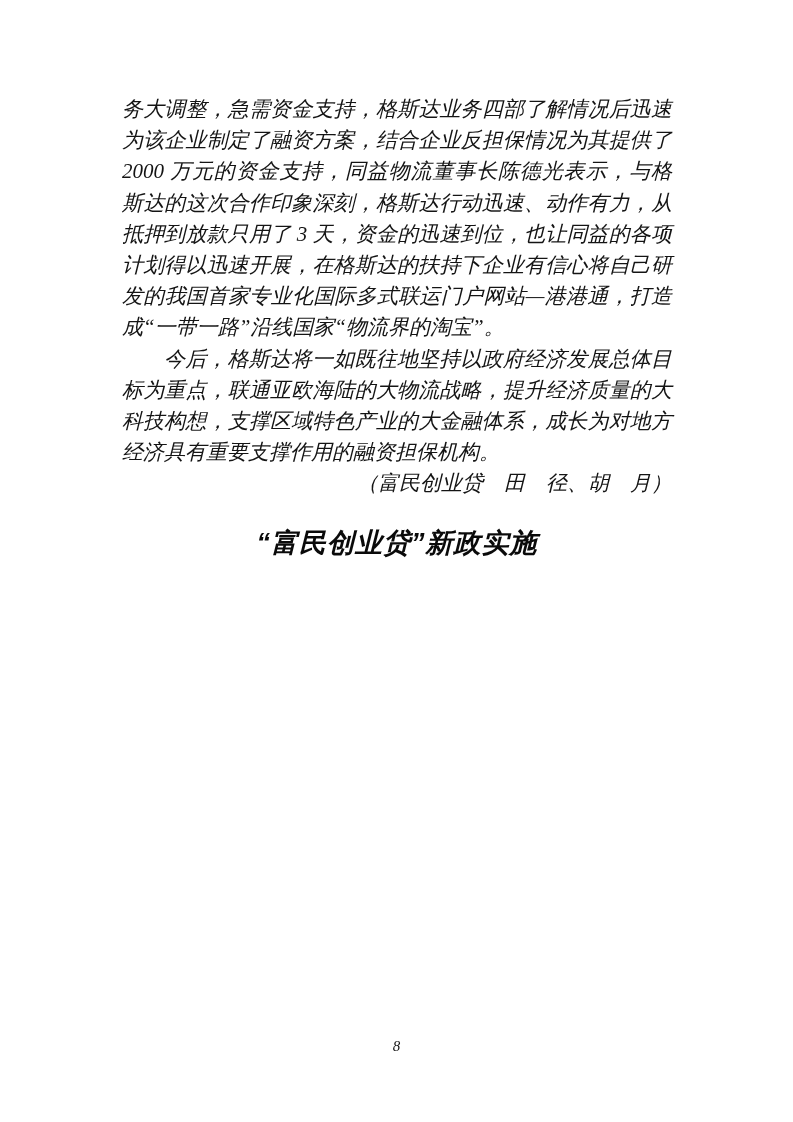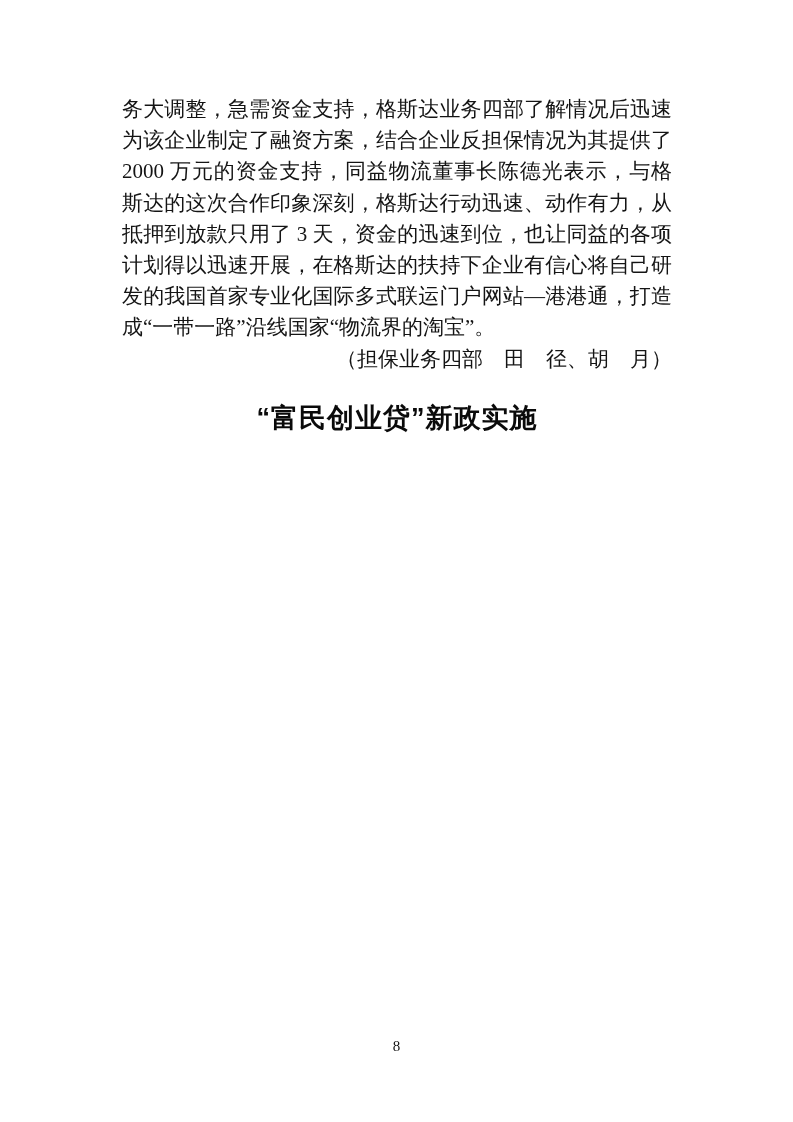--- a/index.html
+++ b/index.html
@@ -10,20 +10,21 @@
   }
 
   .page {
     position: relative;
     width: 793px;
     height: 1122px;
     margin: 0 auto;
     background: #ffffff;
     color: #141414;
     overflow: hidden;
+    font-style: italic;
   }
 
   .content {
     position: absolute;
     left: 122px;
     top: 94px;
     width: 550px;
   }
 
   .body-para {
@@ -71,21 +72,22 @@
   }
 </style>
 </head>
 <body>
 
 <div class="page">
   <div class="content">
 
     <div>
       <p class="body-para no-indent">务大调整，急需资金支持，格斯达业务四部了解情况后迅速为该企业制定了融资方案，结合企业反担保情况为其提供了 2000 万元的资金支持，同益物流董事长陈德光表示，与格斯达的这次合作印象深刻，格斯达行动迅速、动作有力，从抵押到放款只用了 3 天，资金的迅速到位，也让同益的各项计划得以迅速开展，在格斯达的扶持下企业有信心将自己研发的我国首家专业化国际多式联运门户网站—港港通，打造成“一带一路”沿线国家“物流界的淘宝”。</p>
-      <div class="byline">（担保业务四部　田　径、胡　月）</div>
+      <p class="body-para">今后，格斯达将一如既往地坚持以政府经济发展总体目标为重点，联通亚欧海陆的大物流战略，提升经济质量的大科技构想，支撑区域特色产业的大金融体系，成长为对地方经济具有重要支撑作用的融资担保机构。</p>
+      <div class="byline">（富民创业贷　田　径、胡　月）</div>
     </div>
 
     <div>
       <h2 class="article-title">“富民创业贷”新政实施</h2>
     </div>
 
   </div>
 
   <div class="page-number">8</div>
 </div>

